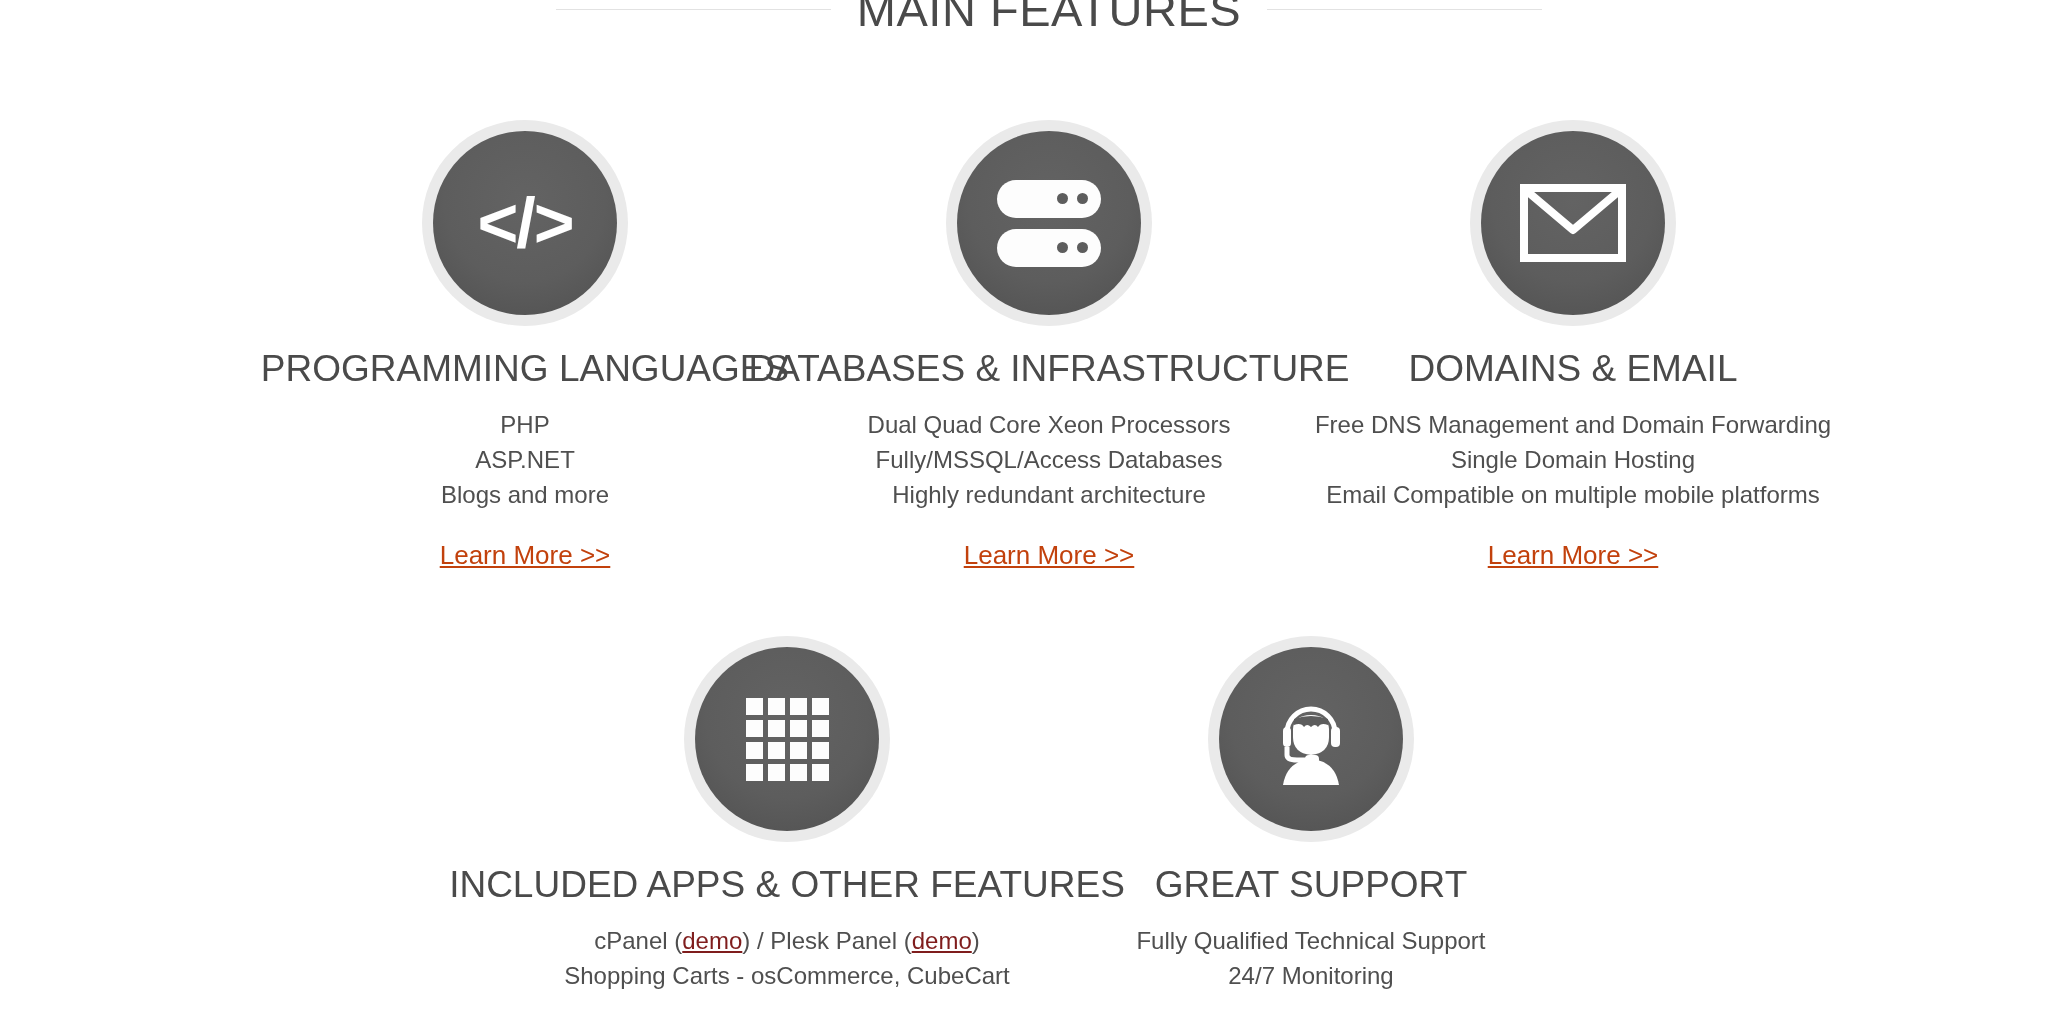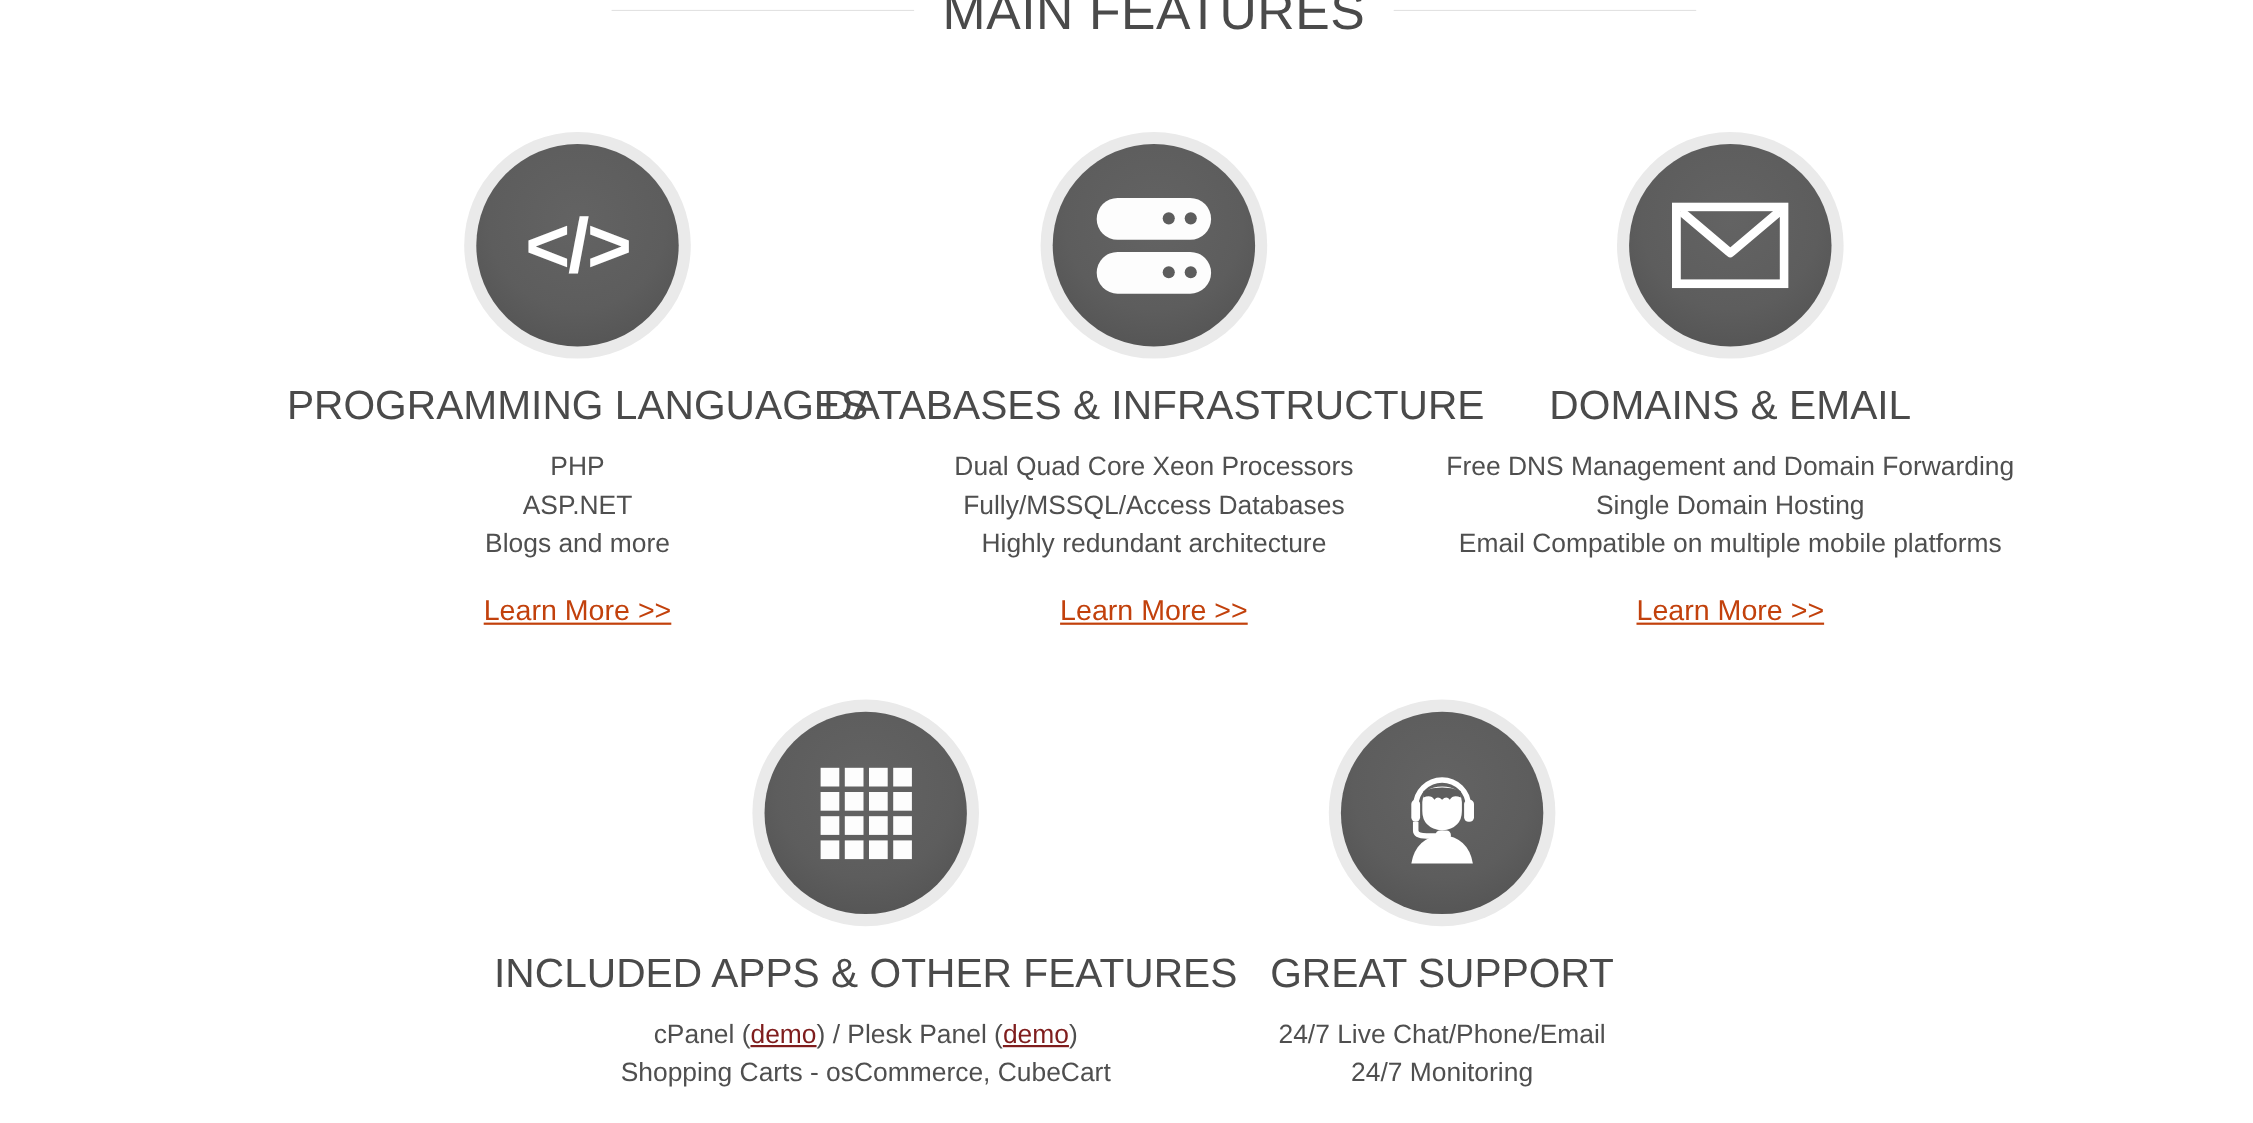--- a/index.html
+++ b/index.html
@@ -284,21 +284,21 @@
             <rect x="70" y="38" width="9" height="20" rx="4" fill="#ffffff"></rect>
             <rect x="22" y="38" width="8" height="20" rx="4" fill="#ffffff"></rect>
             <path d="M26 58 L26 66 Q26 71 36 71 L46 71" fill="none" stroke="#ffffff" stroke-width="5"></path>
             <rect x="44" y="66" width="14" height="9" rx="4" fill="#ffffff"></rect>
             <path d="M50 70 Q26 72 22 96 L78 96 Q74 72 50 70 Z" fill="#ffffff"></path>
           </svg>
         </div>
       </div>
       <div class="feature-heading">GREAT SUPPORT</div>
       <div class="feature-lines">
-        <div>24/7 Live Chat/Phone/Email</div>
+        <div>Fully Qualified Technical Support</div>
         <div>24/7 Monitoring</div>
       </div>
     </div>
 
   </div>
 
   <div class="scrollbar-track">
     <div class="scrollbar-thumb"></div>
   </div>
 

